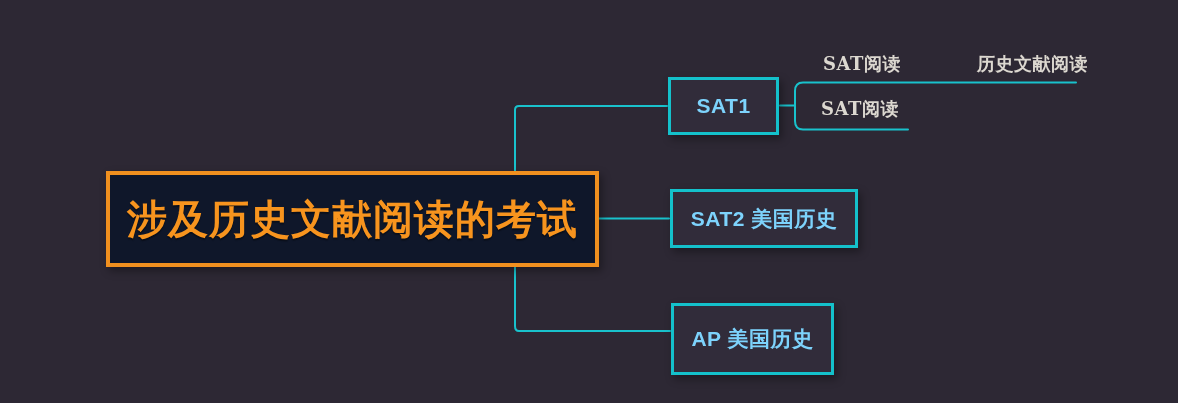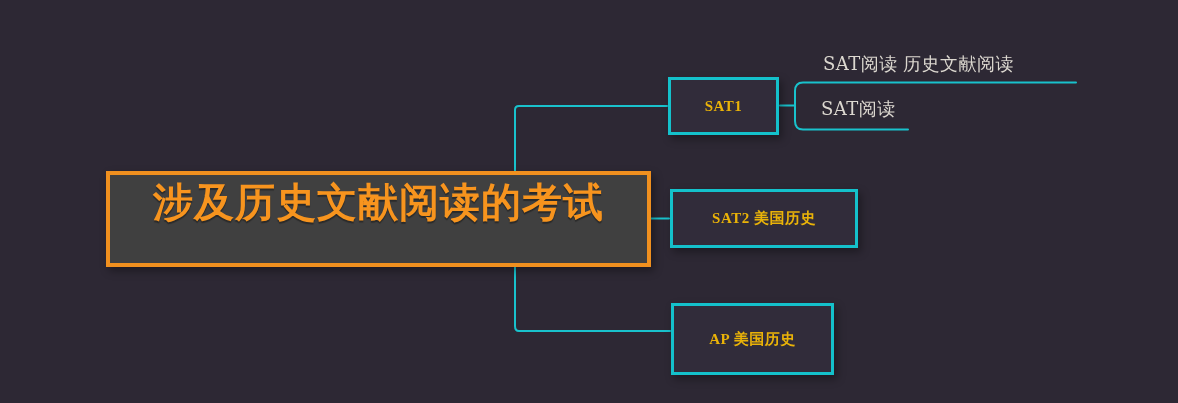--- a/index.html
+++ b/index.html
@@ -9,56 +9,57 @@
     background:#2d2834;
     overflow:hidden;
     font-family:"DejaVu Sans","Liberation Sans",sans-serif;
   }
   
   #connectors{position:absolute;left:0;top:0;width:1178px;height:403px;}
   #connectors path{fill:none;stroke:#19c2cc;stroke-width:2;stroke-linecap:round;}
 
   
   .central-topic{
-    position:absolute;left:106px;top:171px;width:545px;height:96px;
-    box-sizing:border-box;border:4px solid #f0901f;background:#404040;
-    display:flex;align-items:flex-start;justify-content:center;
+    position:absolute;left:106px;top:171px;width:493px;height:96px;
+    box-sizing:border-box;border:4px solid #f0901f;background:#0f172a;
+    display:flex;align-items:center;justify-content:center;
     box-shadow:3px 4px 8px rgba(0,0,0,.35);
   }
   .central-topic span{
     color:#f7941e;font-size:40px;font-weight:bold;letter-spacing:1px;
     font-family:"DejaVu Sans","Liberation Sans",sans-serif;
     text-shadow:0 2px 1px rgba(0,0,0,.35);white-space:nowrap;
   }
 
   
   .topic-box{
     position:absolute;box-sizing:border-box;
     border:3px solid #14c1cb;background:#312c3a;
     display:flex;align-items:center;justify-content:center;
     box-shadow:3px 4px 8px rgba(0,0,0,.35);
   }
   .topic-box span{
-    color:#eab308;font-size:15px;font-weight:bold;white-space:nowrap;
-    font-family:Liberation Serif, serif;
+    color:#7dd3fc;font-size:21px;font-weight:bold;white-space:nowrap;
+    font-family:Liberation Sans, sans-serif;
     letter-spacing:.5px;
   }
   #box-sat1{left:668px;top:77px;width:111px;height:58px;}
   #box-sat2{left:670px;top:189px;width:188px;height:59px;}
   #box-ap  {left:671px;top:303px;width:163px;height:72px;}
 
   
   .leaf-topic{
     position:absolute;height:24px;line-height:24px;white-space:nowrap;
     color:#dcd8d0;font-size:18px;
     font-family:"DejaVu Serif","Liberation Serif",serif;
     letter-spacing:.5px;
+    font-weight:bold;
   }
   #leaf-sat-reading{left:823px;top:52px;}
-  #leaf-history-doc-reading{left:903px;top:52px;}
+  #leaf-history-doc-reading{left:977px;top:52px;}
   #leaf-sat-writing{left:821px;top:97px;}
 </style>
 </head>
 <body>
 
 <div id="canvas">
 
   <svg id="connectors" viewBox="0 0 1178 403" xmlns="http://www.w3.org/2000/svg">
     <path d="M 515 171 V 110 Q 515 106 519 106 H 667"></path>
     <path d="M 598 218.5 H 669"></path>

